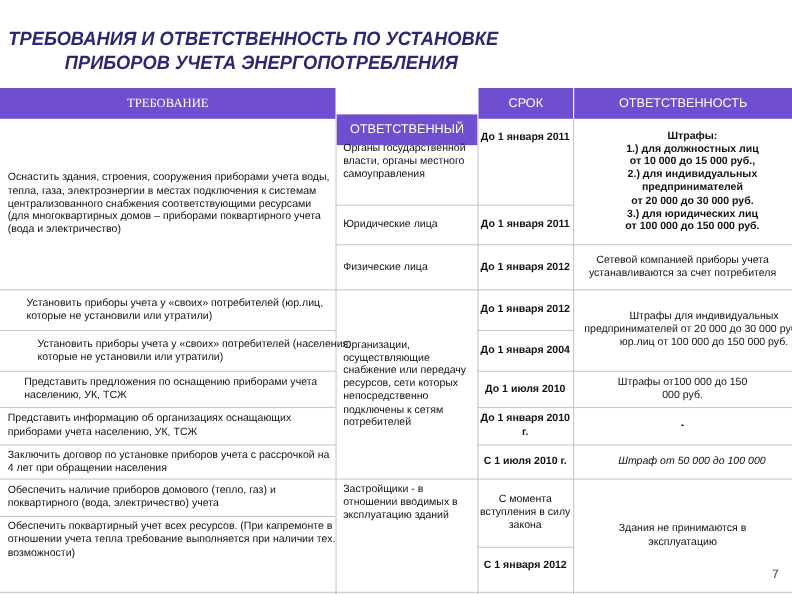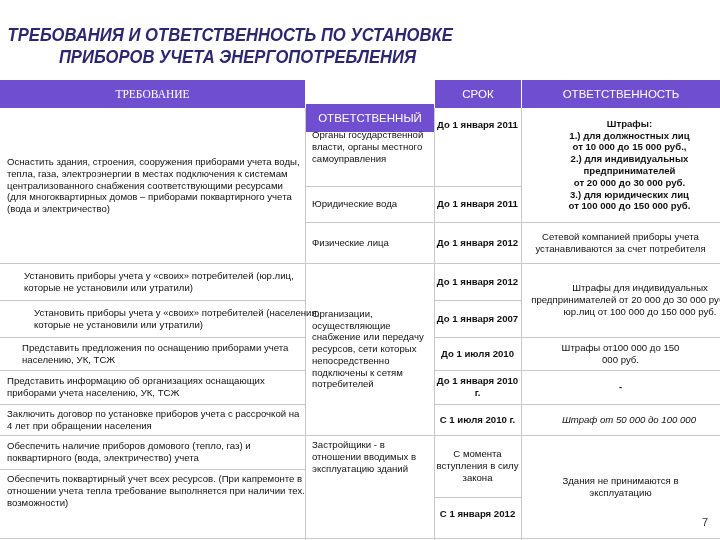--- a/index.html
+++ b/index.html
@@ -84,30 +84,30 @@
 <div class="cell l" style="left:0;top:108px;width:305px;height:155px;">Оснастить здания, строения, сооружения приборами учета воды, тепла, газа, электроэнергии в местах подключения к системам централизованного снабжения соответствующими ресурсами (для многоквартирных домов – приборами поквартирного учета (вода и электричество)</div>
 <div class="cell l" style="left:0;top:263px;width:305px;height:37px;padding-left:24px;">Установить приборы учета у «своих» потребителей (юр.лиц, которые не установили или утратили)</div>
 <div class="cell l" style="left:0;top:300px;width:305px;height:37px;margin-left:27px;">Установить приборы учета у «своих» потребителей (населения, которые не установили или утратили)</div>
 <div class="cell l" style="left:0;top:337px;width:305px;height:33px;margin-left:15px;">Представить предложения по оснащению приборами учета населению, УК, ТСЖ</div>
 <div class="cell l" style="left:0;top:370px;width:305px;height:34px;">Представить информацию об организациях оснащающих приборами учета населению, УК, ТСЖ</div>
 <div class="cell l" style="left:0;top:404px;width:305px;height:31px;">Заключить договор по установке приборов учета с рассрочкой на 4 лет при обращении населения</div>
 <div class="cell l" style="left:0;top:435px;width:305px;height:34px;">Обеспечить наличие приборов домового (тепло, газ) и поквартирного (вода, электричество) учета</div>
 <div class="cell l" style="left:0;top:469px;width:305px;height:44px;align-items:flex-start;padding-top:4px;">Обеспечить поквартирный учет всех ресурсов. (При капремонте в отношении учета тепла требование выполняется при наличии тех. возможности)</div>
 
 <div class="cell l" style="left:305px;top:108px;width:129px;height:78px;">Органы государственной власти, органы местного самоуправления</div>
-<div class="cell l" style="left:305px;top:186px;width:129px;height:36px;">Юридические вода</div>
+<div class="cell l" style="left:305px;top:186px;width:129px;height:36px;">Юридические лица</div>
 <div class="cell l" style="left:305px;top:222px;width:129px;height:41px;">Физические лица</div>
 <div class="cell l" style="left:305px;top:263px;width:129px;height:172px;">Организации, осуществляющие снабжение или передачу ресурсов, сети которых непосредственно подключены к сетям потребителей</div>
 <div class="cell l" style="left:305px;top:435px;width:129px;height:70px;align-items:flex-start;padding-top:4px;">Застройщики - в отношении вводимых в эксплуатацию зданий</div>
 
 <div class="cell c bold" style="left:434px;top:108px;width:87px;height:34px;">До 1 января 2011</div>
 <div class="cell c bold" style="left:434px;top:186px;width:87px;height:36px;">До 1 января 2011</div>
 <div class="cell c bold" style="left:434px;top:222px;width:87px;height:41px;">До 1 января 2012</div>
 <div class="cell c bold" style="left:434px;top:263px;width:87px;height:37px;">До 1 января 2012</div>
-<div class="cell c bold" style="left:434px;top:300px;width:87px;height:37px;">До 1 января 2007</div>
+<div class="cell c bold" style="left:434px;top:300px;width:87px;height:37px;">До 1 января 2004</div>
 <div class="cell c bold" style="left:434px;top:337px;width:87px;height:33px;">До 1 июля 2010</div>
 <div class="cell c bold" style="left:434px;top:370px;width:87px;height:34px;">До 1 января 2010 г.</div>
 <div class="cell c bold" style="left:434px;top:404px;width:87px;height:31px;">С 1 июля 2010 г.</div>
 <div class="cell c" style="left:434px;top:435px;width:87px;height:62px;">С момента вступления в силу закона</div>
 <div class="cell c bold" style="left:434px;top:497px;width:87px;height:34px;">С 1 января 2012</div>
 
 <div class="cell c bold" style="left:521px;top:108px;width:217px;height:114px;white-space:pre-line;">Штрафы:
 1.) для должностных лиц
 от 10 000 до 15 000 руб.,
 2.) для индивидуальных

